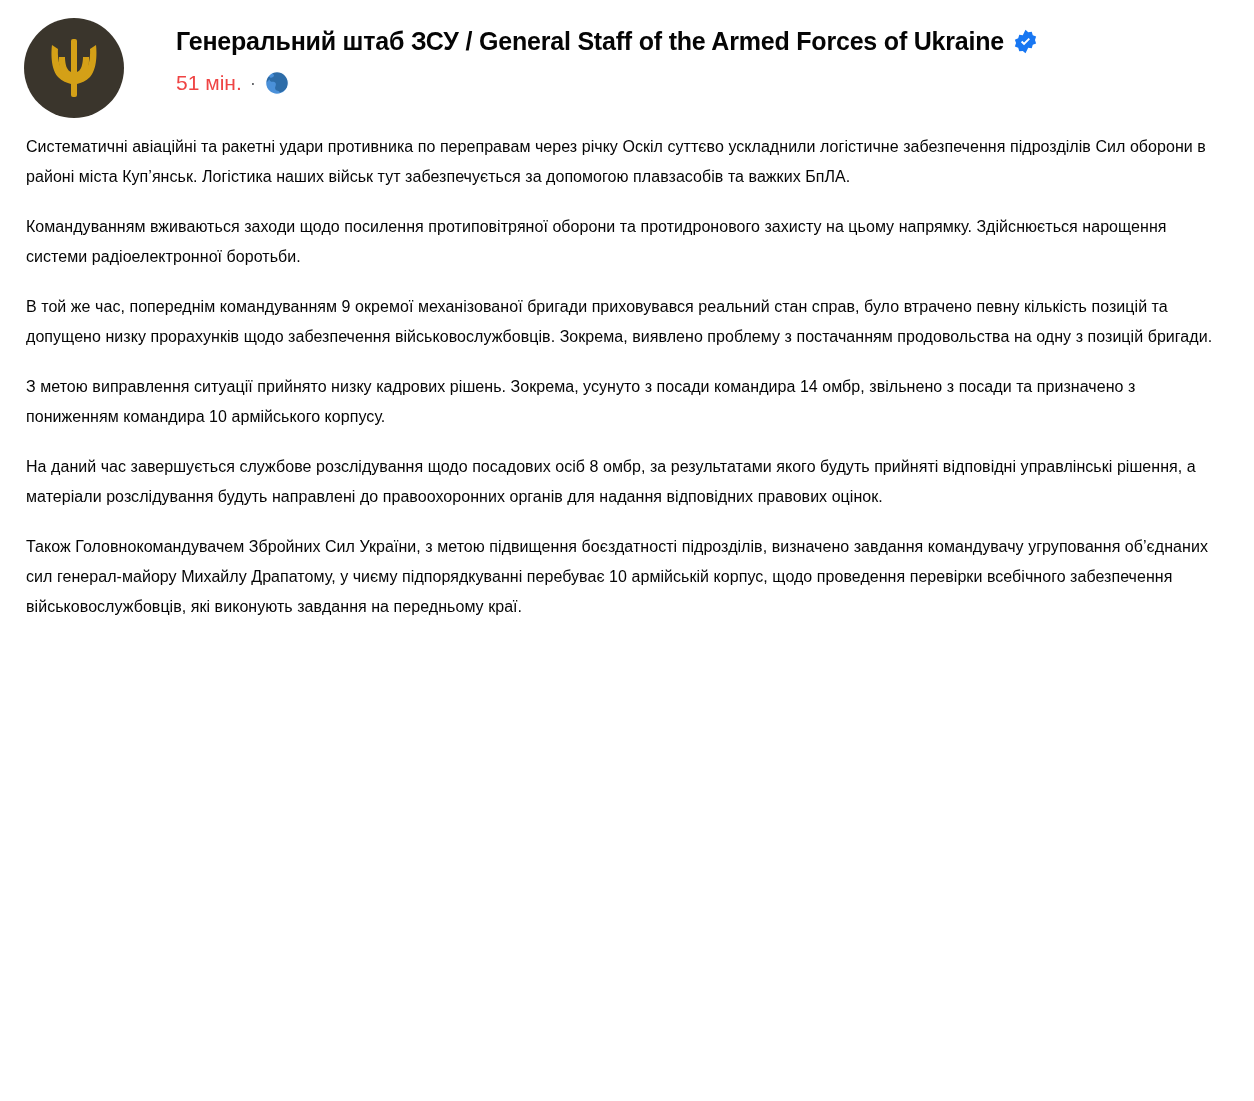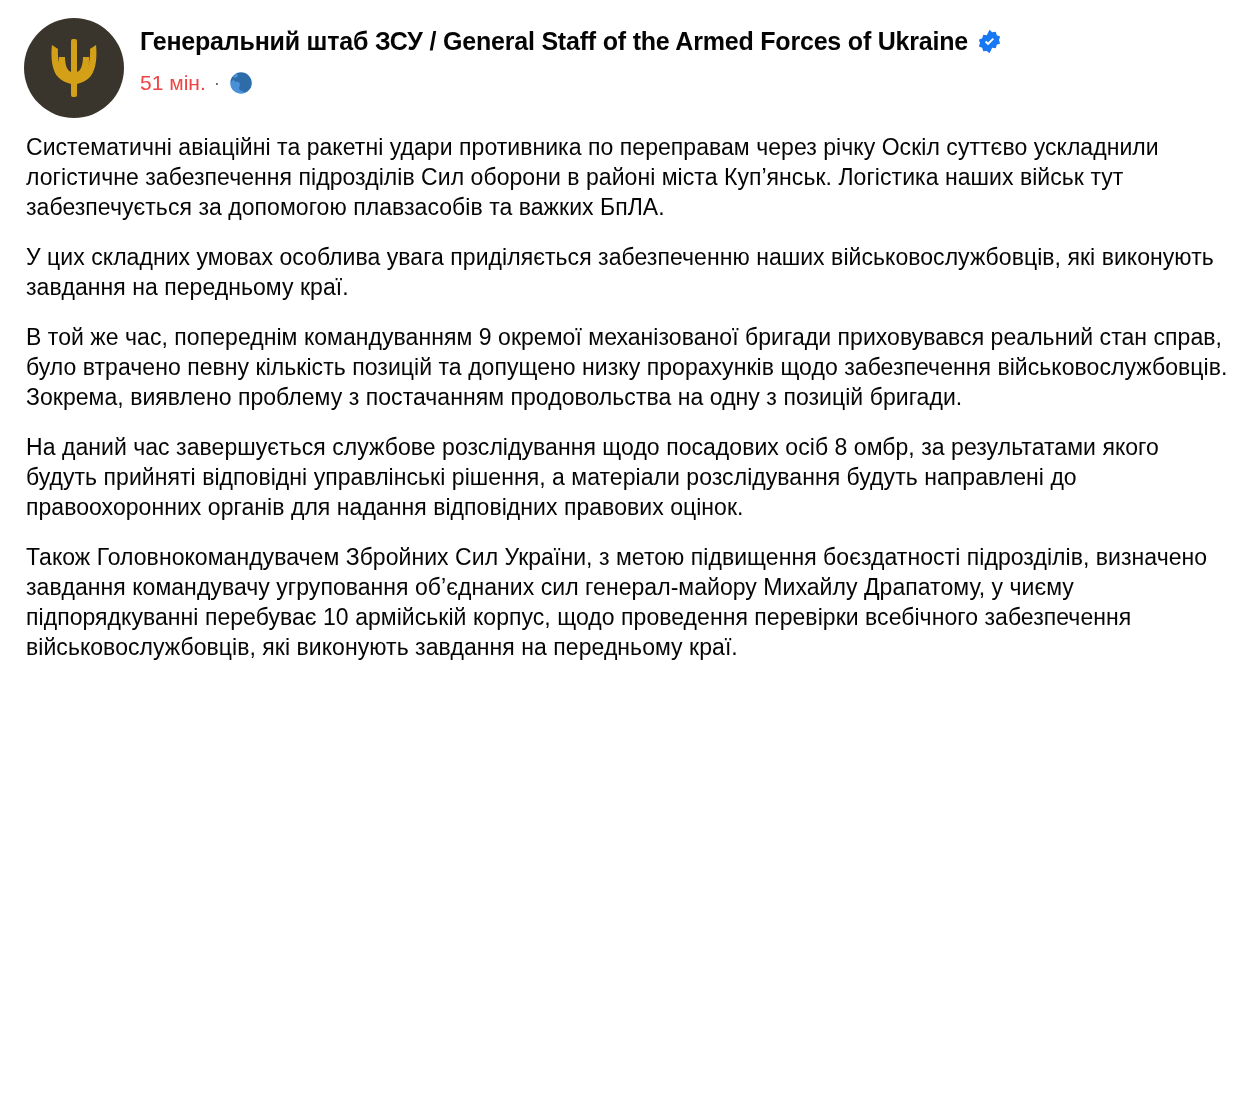--- a/index.html
+++ b/index.html
@@ -38,20 +38,21 @@
   }
   .avatar svg {
     display: block;
   }
   .header-text {
     display: flex;
     flex-direction: column;
     justify-content: flex-start;
     padding-top: 8px;
     min-width: 0;
+    margin-left: 36px;
   }
   .page-title-row {
     display: flex;
     align-items: center;
     gap: 9px;
     white-space: nowrap;
   }
   .page-title {
     font-size: 25px;
     font-weight: bold;
@@ -86,21 +87,21 @@
     width: 26px;
     height: 26px;
     display: inline-block;
     vertical-align: middle;
   }
   .post-body {
     padding: 0 2px;
   }
   .post-body p {
     margin: 0 0 20px 0;
-    font-size: 23px;
+    font-size: 16px;
     line-height: 30px;
     color: #050505;
     letter-spacing: 0.05px;
     text-align: left;
   }
   .post-body p:last-child {
     margin-bottom: 12px;
   }
 </style>
 </head>
@@ -144,20 +145,21 @@
             <path fill="#2d6ca8" d="M3.1 7.4c-.55 1.25-.9 2.65-.95 4.1.9-.35 1.4-1.4 2.15-2 .6-.5 1.45-.8 1.7-1.55.2-.6-.2-1.25-.7-1.6-.6-.4-1.5-.45-2.2.05z"></path>
             <circle cx="12" cy="12" r="10.5" fill="none" stroke="#ffffff" stroke-width="1.1"></circle>
           </svg>
         </span>
       </div>
     </div>
   </div>
 
   <div class="post-body">
     <p>Систематичні авіаційні та ракетні удари противника по переправам через річку Оскіл суттєво ускладнили логістичне забезпечення підрозділів Сил оборони в районі міста Куп’янськ. Логістика наших військ тут забезпечується за допомогою плавзасобів та важких БпЛА.</p>
-    <p>У цих складних умовах особлива увага приділяється забезпеченню наших військовослужбовців, які виконують завдання на передньому краї.</p>
+    <p>Командуванням вживаються заходи щодо посилення протиповітряної оборони та протидронового захисту на цьому напрямку. Здійснюється нарощення системи радіоелектронної боротьби.</p>
     <p>В той же час, попереднім командуванням 9 окремої механізованої бригади приховувався реальний стан справ, було втрачено певну кількість позицій та допущено низку прорахунків щодо забезпечення військовослужбовців. Зокрема, виявлено проблему з постачанням продовольства на одну з позицій бригади.</p>
+    <p>З метою виправлення ситуації прийнято низку кадрових рішень. Зокрема, усунуто з посади командира 14 омбр, звільнено з посади та призначено з пониженням командира 10 армійського корпусу.</p>
     <p>На даний час завершується службове розслідування щодо посадових осіб 8 омбр, за результатами якого будуть прийняті відповідні управлінські рішення, а матеріали розслідування будуть направлені до правоохоронних органів для надання відповідних правових оцінок.</p>
     <p>Також Головнокомандувачем Збройних Сил України, з метою підвищення боєздатності підрозділів, визначено завдання  командувачу угруповання об’єднаних сил генерал-майору Михайлу Драпатому, у чиєму підпорядкуванні перебуває 10 армійській корпус, щодо проведення перевірки всебічного забезпечення військовослужбовців, які виконують завдання на передньому краї.</p>
 
   </div>
 
 </div>
 
 </body></html>

